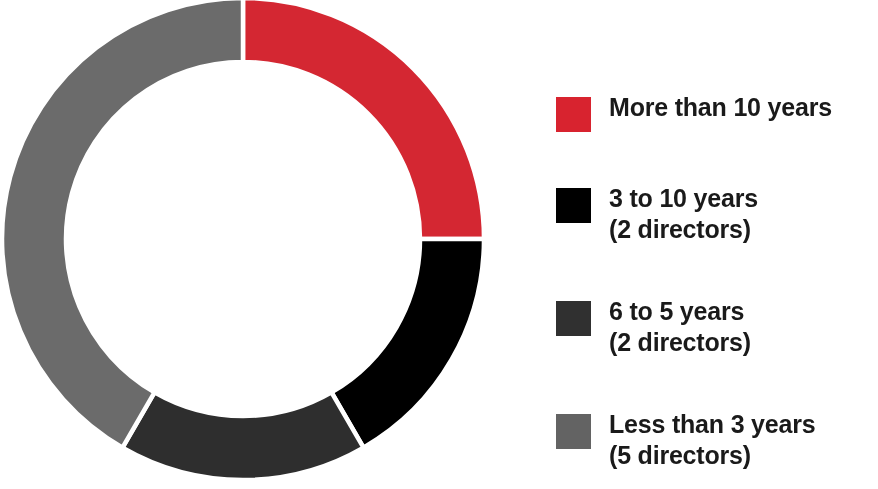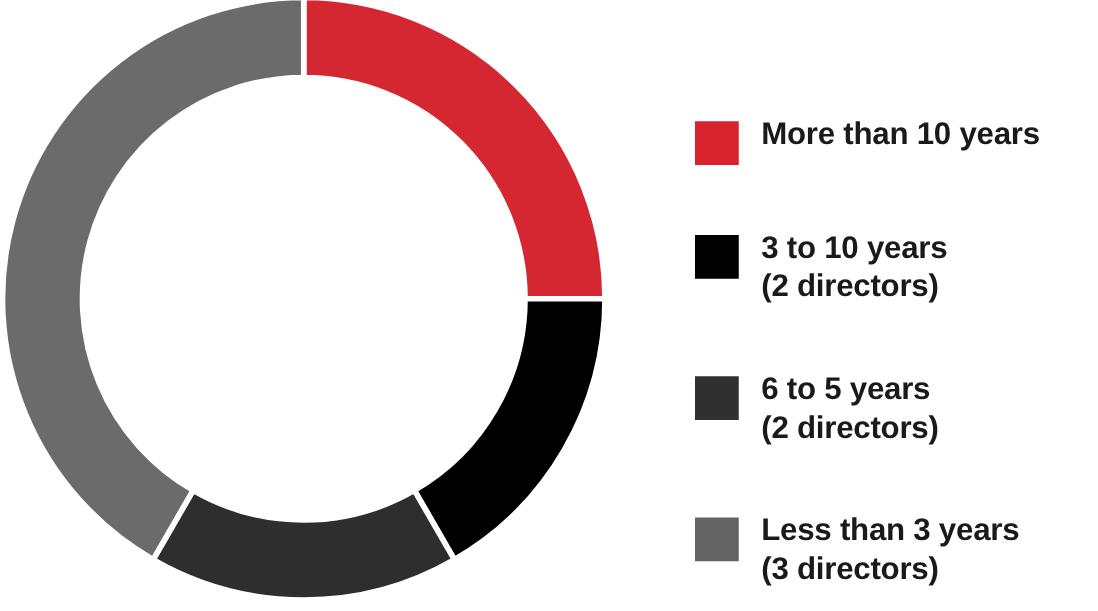--- a/index.html
+++ b/index.html
@@ -102,18 +102,18 @@
       <span class="legend-text">
         <span class="legend-label">6 to 5 years</span>
         <span class="legend-count">(2 directors)</span>
       </span>
     </div>
 
     <div class="legend-item">
       <span class="legend-swatch" style="background: rgb(99, 99, 99);"></span>
       <span class="legend-text">
         <span class="legend-label">Less than 3 years</span>
-        <span class="legend-count">(3 directors)</span>
+        <span class="legend-count">(5 directors)</span>
       </span>
     </div>
 
   </div>
 </div>
 
 </body></html>

